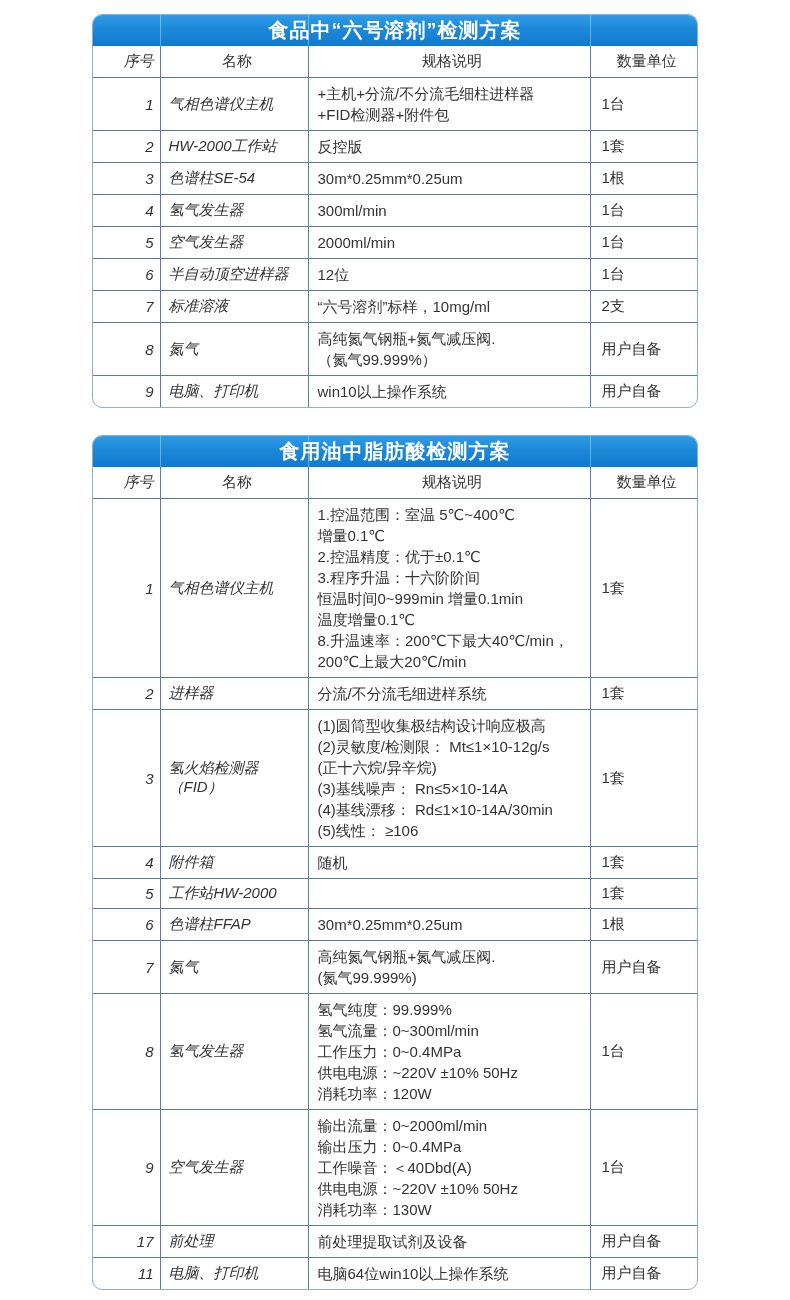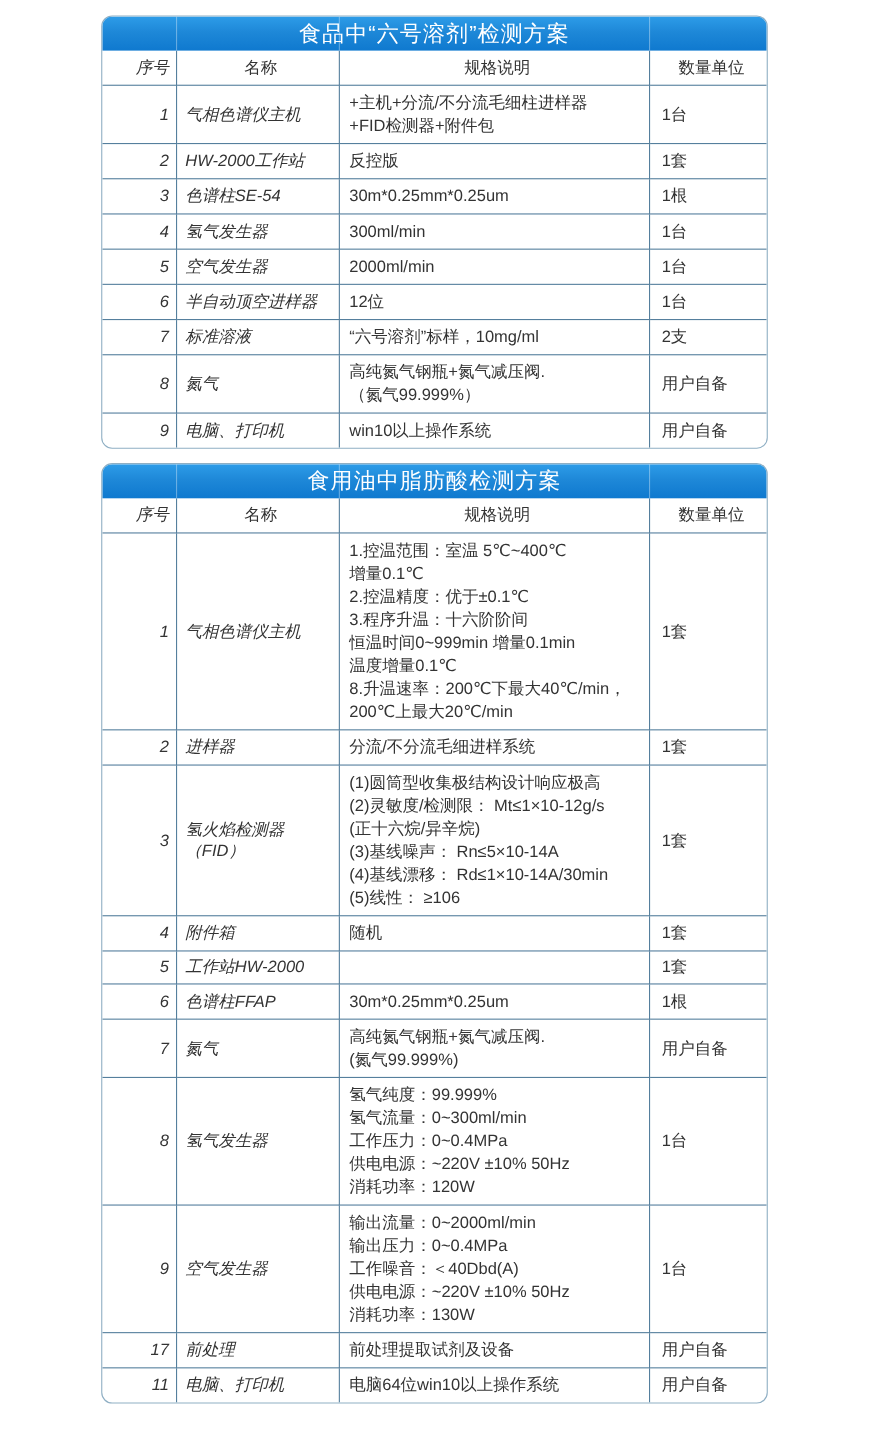--- a/index.html
+++ b/index.html
@@ -11,27 +11,27 @@
   }
   .wrap{padding:14px 0 0 92px;}
   .plan{
     width:606px;
     box-sizing:border-box;
     border:1px solid #8fafc4;
     border-radius:10px;
     overflow:hidden;
     background:#fff;
   }
-  .plan + .plan{margin-top:13px;}
+  .plan + .plan{margin-top:27px;}
   .plan-title{
     position:relative;
     height:31px;
     background:linear-gradient(180deg,#2d9ce8 0%,#1e88d8 45%,#0f79cf 100%);
     display:flex;align-items:center;justify-content:center;
-    color:#ffffff;font-size:20px;font-weight:normal;letter-spacing:1px;
+    color:#ffffff;font-size:20px;font-weight:bold;letter-spacing:1px;
   }
   .title-div{
     position:absolute;top:0;bottom:0;width:1px;
     background:rgba(255,255,255,0.35);
   }
   .title-div.d1{left:67px;}
   .title-div.d2{left:215px;}
   .title-div.d3{left:497px;}
   table{
     border-collapse:collapse;

